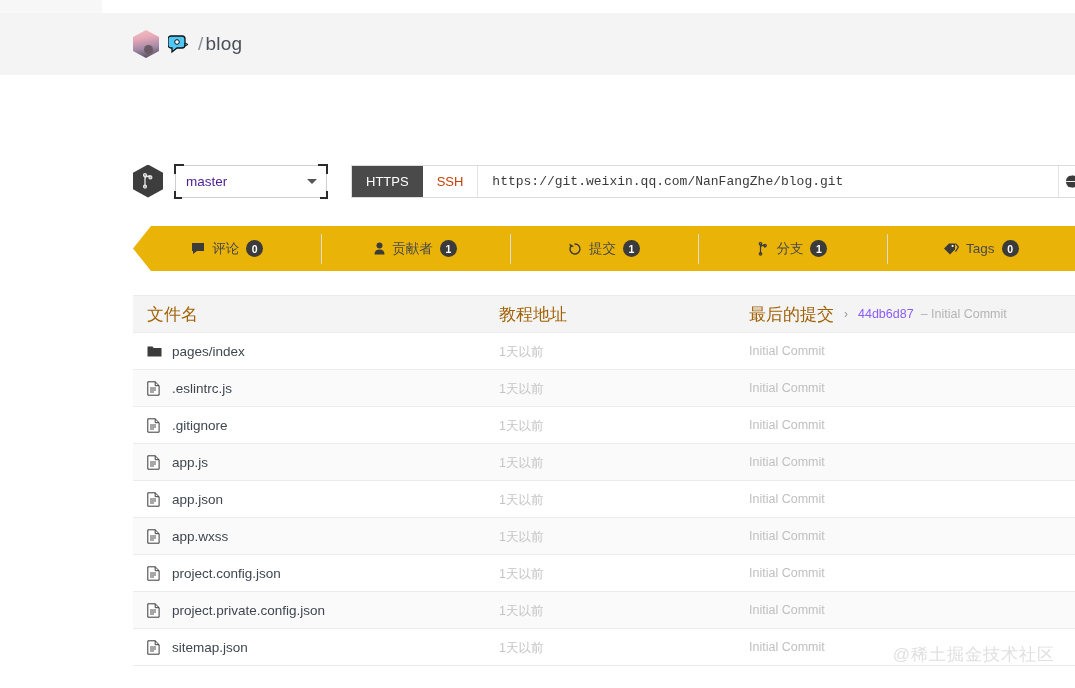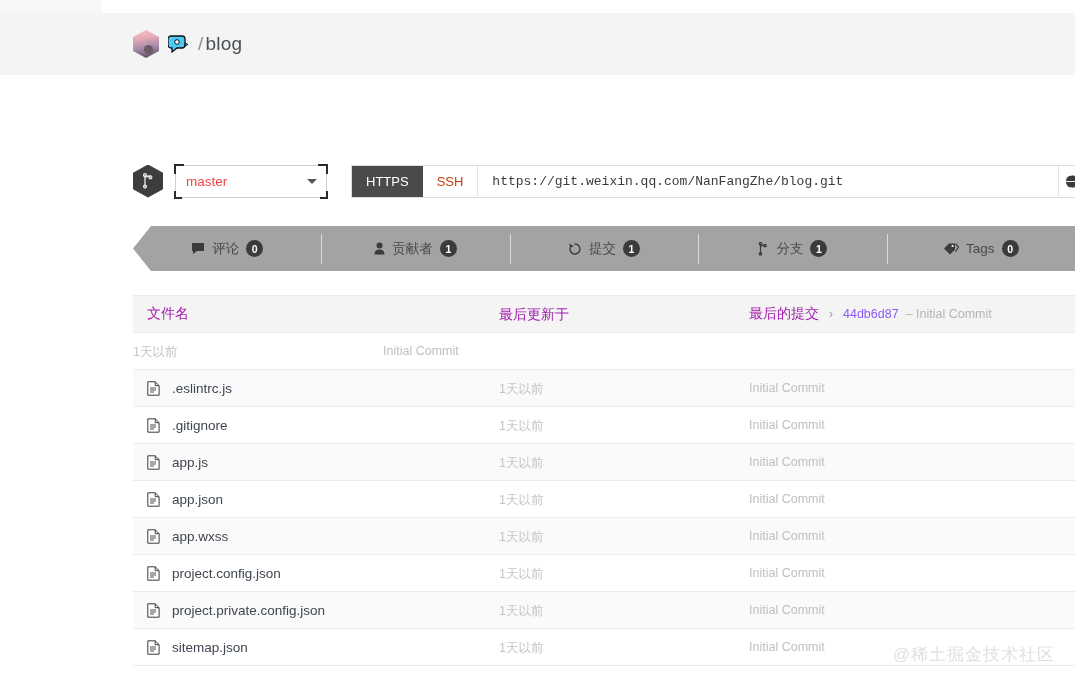--- a/index.html
+++ b/index.html
@@ -93,21 +93,21 @@
     position: relative;
     width: 152px; height: 33px;
     margin-right: 24px;
   }
   .branch-select {
     width: 100%; height: 100%;
     border: 1px solid #cfcfcf;
     background: #fff;
     font-family: "Liberation Sans", sans-serif;
     font-size: 13.5px;
-    color: #ef4444;
+    color: #4c1d95;
     padding: 0 22px 0 10px;
     appearance: none;
     -webkit-appearance: none;
     border-radius: 0;
   }
   .branch-select-wrap::before,
   .branch-select-wrap::after,
   .corner {
     content: "";
     position: absolute;
@@ -173,21 +173,21 @@
     padding: 0 6px;
     gap: 6px;
   }
   .clone-actions .act { display: flex; align-items: center; }
 
   
   .stats-bar {
     position: absolute;
     left: 133px; top: 226px;
     width: 942px; height: 45px;
-    background: #a3a3a3;
+    background: #eab308;
     clip-path: polygon(18px 0, 100% 0, 100% 100%, 18px 100%, 0 50%);
     display: flex;
     align-items: center;
   }
   .stat {
     flex: 1;
     display: flex;
     align-items: center;
     justify-content: center;
     gap: 7px;
@@ -237,22 +237,22 @@
   .tr.head {
     background: #f4f4f4;
     height: 37px;
   }
   .tr.stripe { background: #fafafa; }
   .c-name  { width: 366px; padding-left: 14px; display: flex; align-items: center; gap: 10px; }
   .c-time  { width: 250px; }
   .c-commit{ flex: 1; display: flex; align-items: center; gap: 7px; text-align: right; }
 
   .th {
-    font-size: 14px;
-    color: #a21caf;
+    font-size: 17px;
+    color: #a16207;
   }
   .th-commit-hash {
     font-size: 12.5px;
     color: #8b5cf6;
     font-family: "Liberation Sans", sans-serif;
   }
   .th-commit-msg {
     font-size: 12.5px;
     color: #b4b4b4;
   }
@@ -400,31 +400,39 @@
     <span class="badge">0</span>
   </div>
 </div>
 
 <div class="file-table">
   <div class="tr head">
     <div class="c-name">
       <span class="th">文件名</span>
     </div>
     <div class="c-time">
-      <span class="th">最后更新于</span>
+      <span class="th">教程地址</span>
     </div>
     <div class="c-commit">
       <span class="th">最后的提交</span>
       <span class="chev">›</span>
       <span class="th-commit-hash">44db6d87</span>
       <span class="th-commit-msg">– Initial Commit</span>
     </div>
   </div>
   <div id="rows-container">
       <div class="tr">
+        <div class="c-name">
+          <span class="ficon">
+            <svg width="15" height="13" viewBox="0 0 15 13" aria-hidden="true">
+              <path d="M0.5 1.5 h5 l1.2 1.6 h7.8 v8.4 h-14 z" fill="#3b3b3b"></path>
+            </svg>
+          </span>
+          <span class="fname">pages/index</span>
+        </div>
         <div class="c-time"><span class="ftime">1天以前</span></div>
         <div class="c-commit">
           <span class="fcommit">Initial Commit</span>
         </div>
       </div>
       <div class="tr stripe">
         <div class="c-name">
           <span class="ficon">
             <svg width="13" height="15" viewBox="0 0 13 15" aria-hidden="true">
               <path d="M0.8 0.8 h7.4 l3.9 3.9 v9.5 h-11.3 z" fill="#fff" stroke="#3b3b3b" stroke-width="1"></path>

